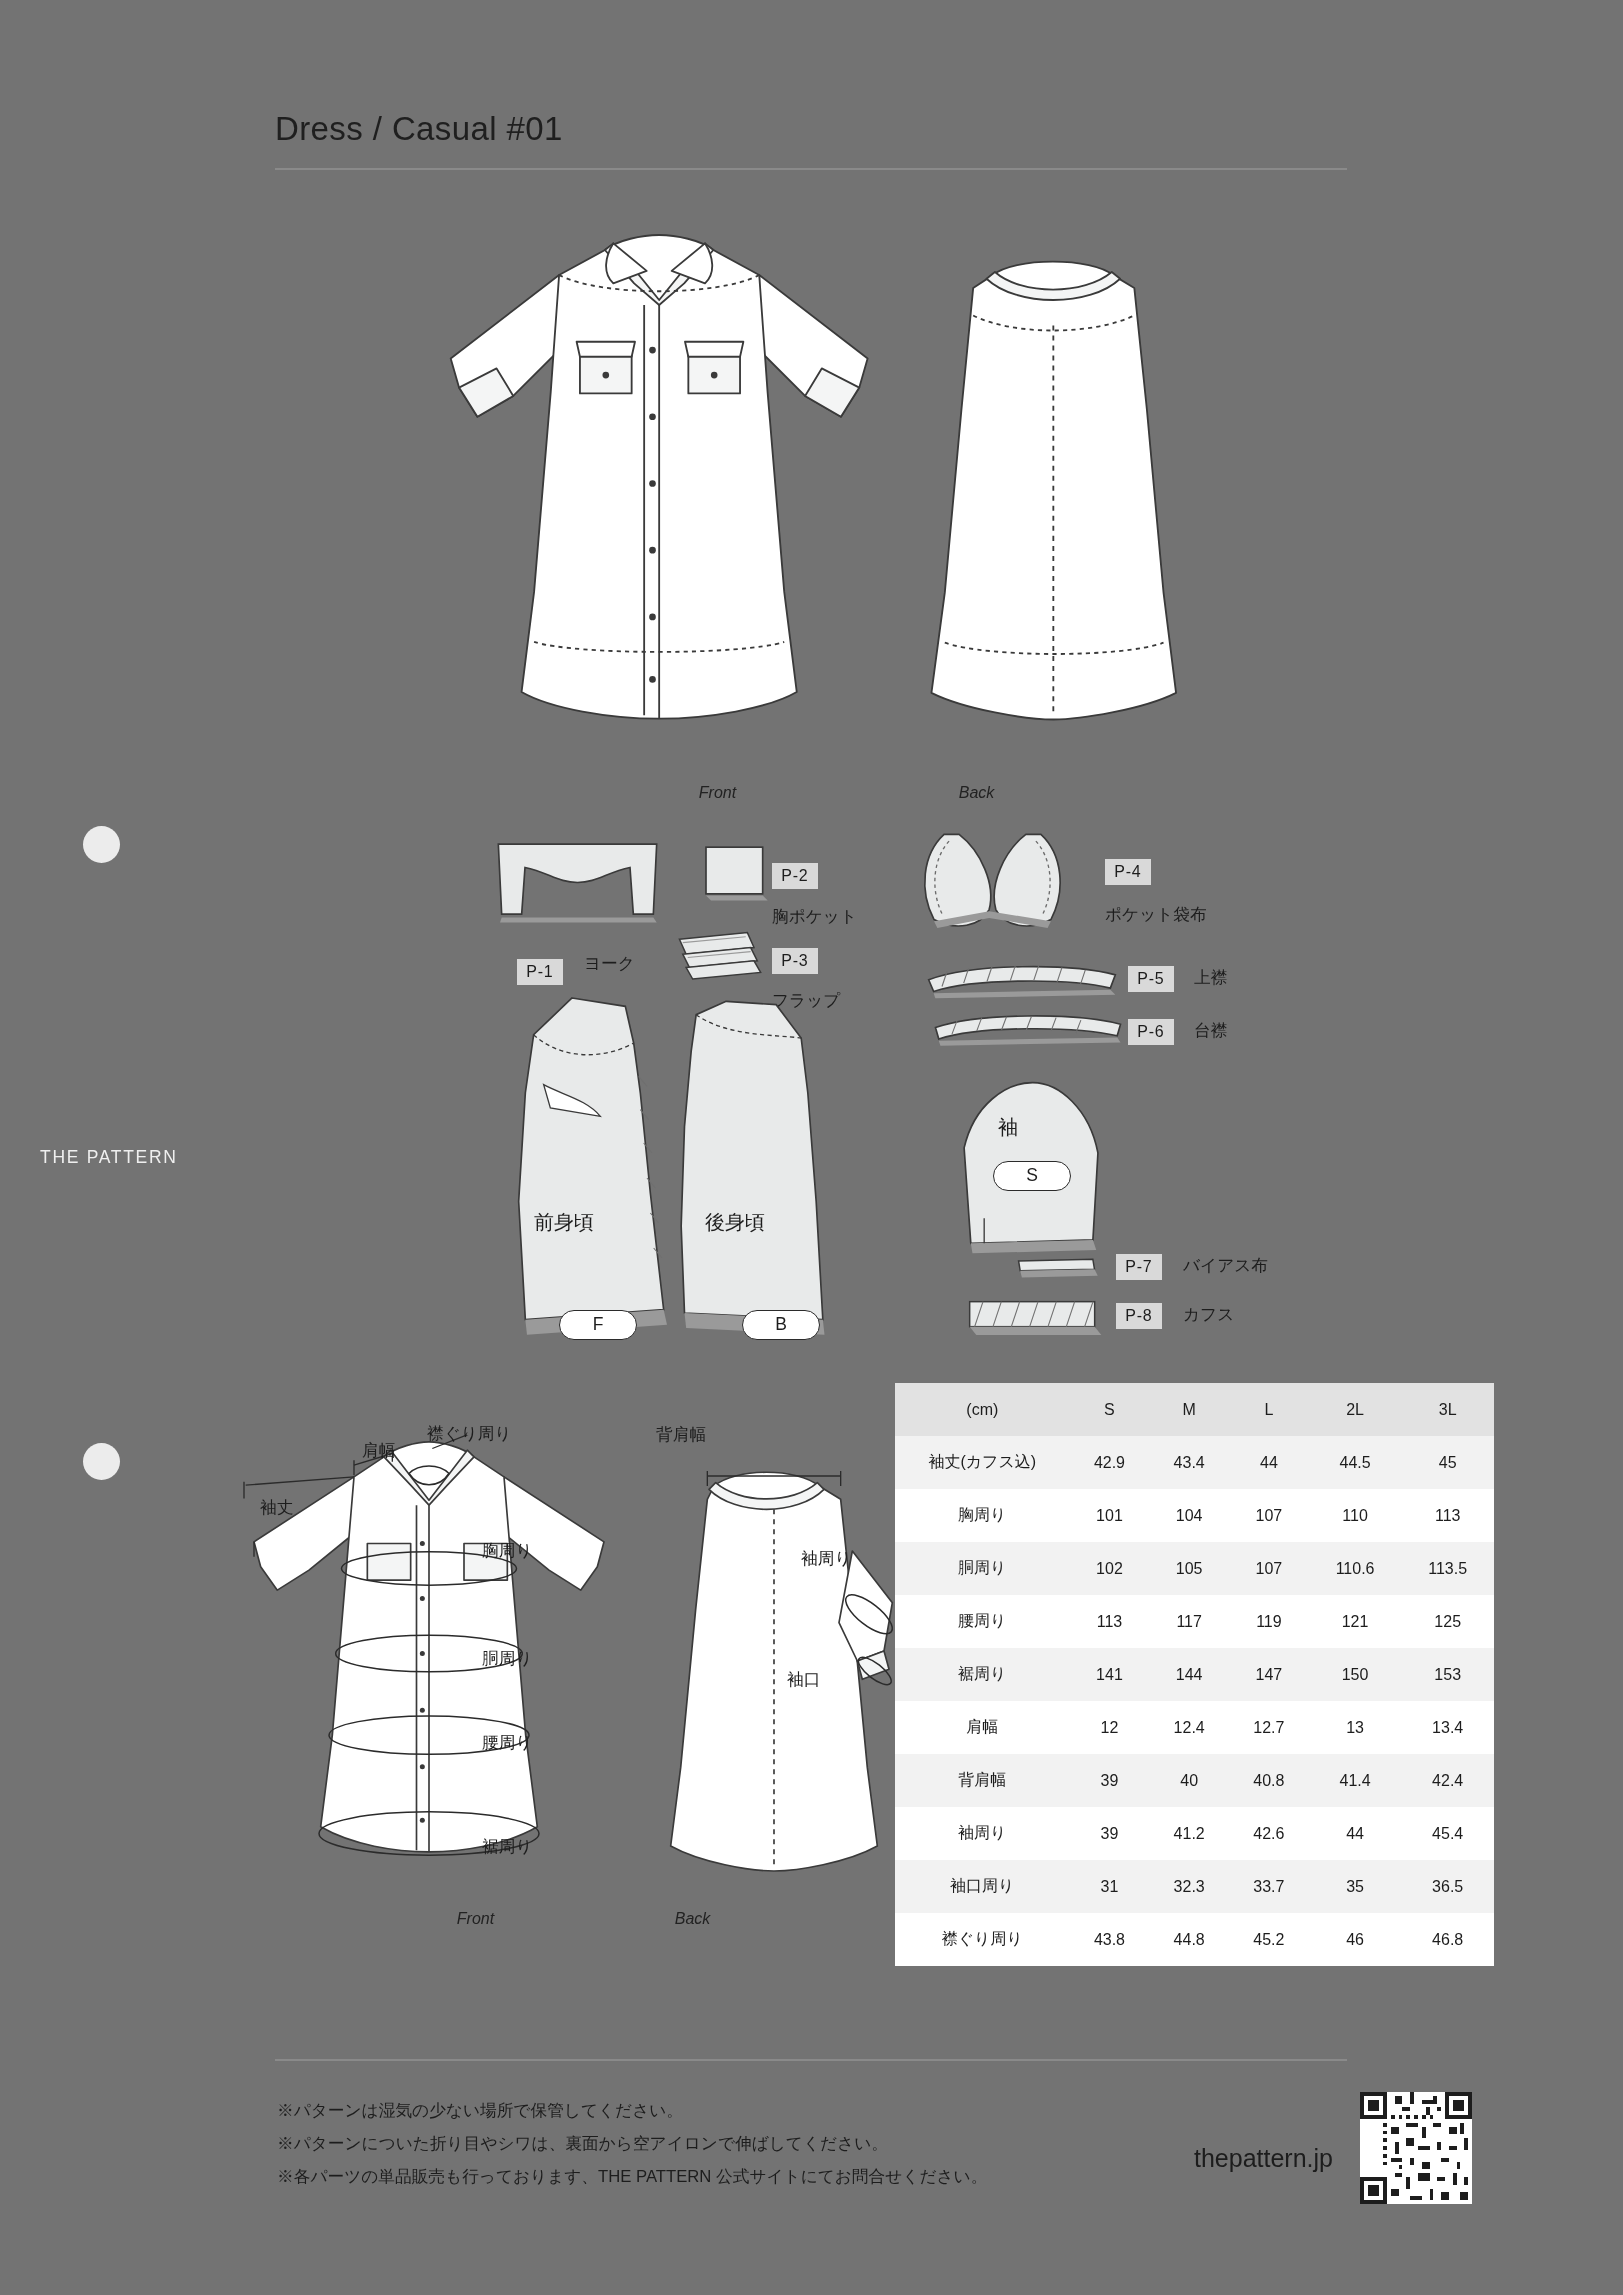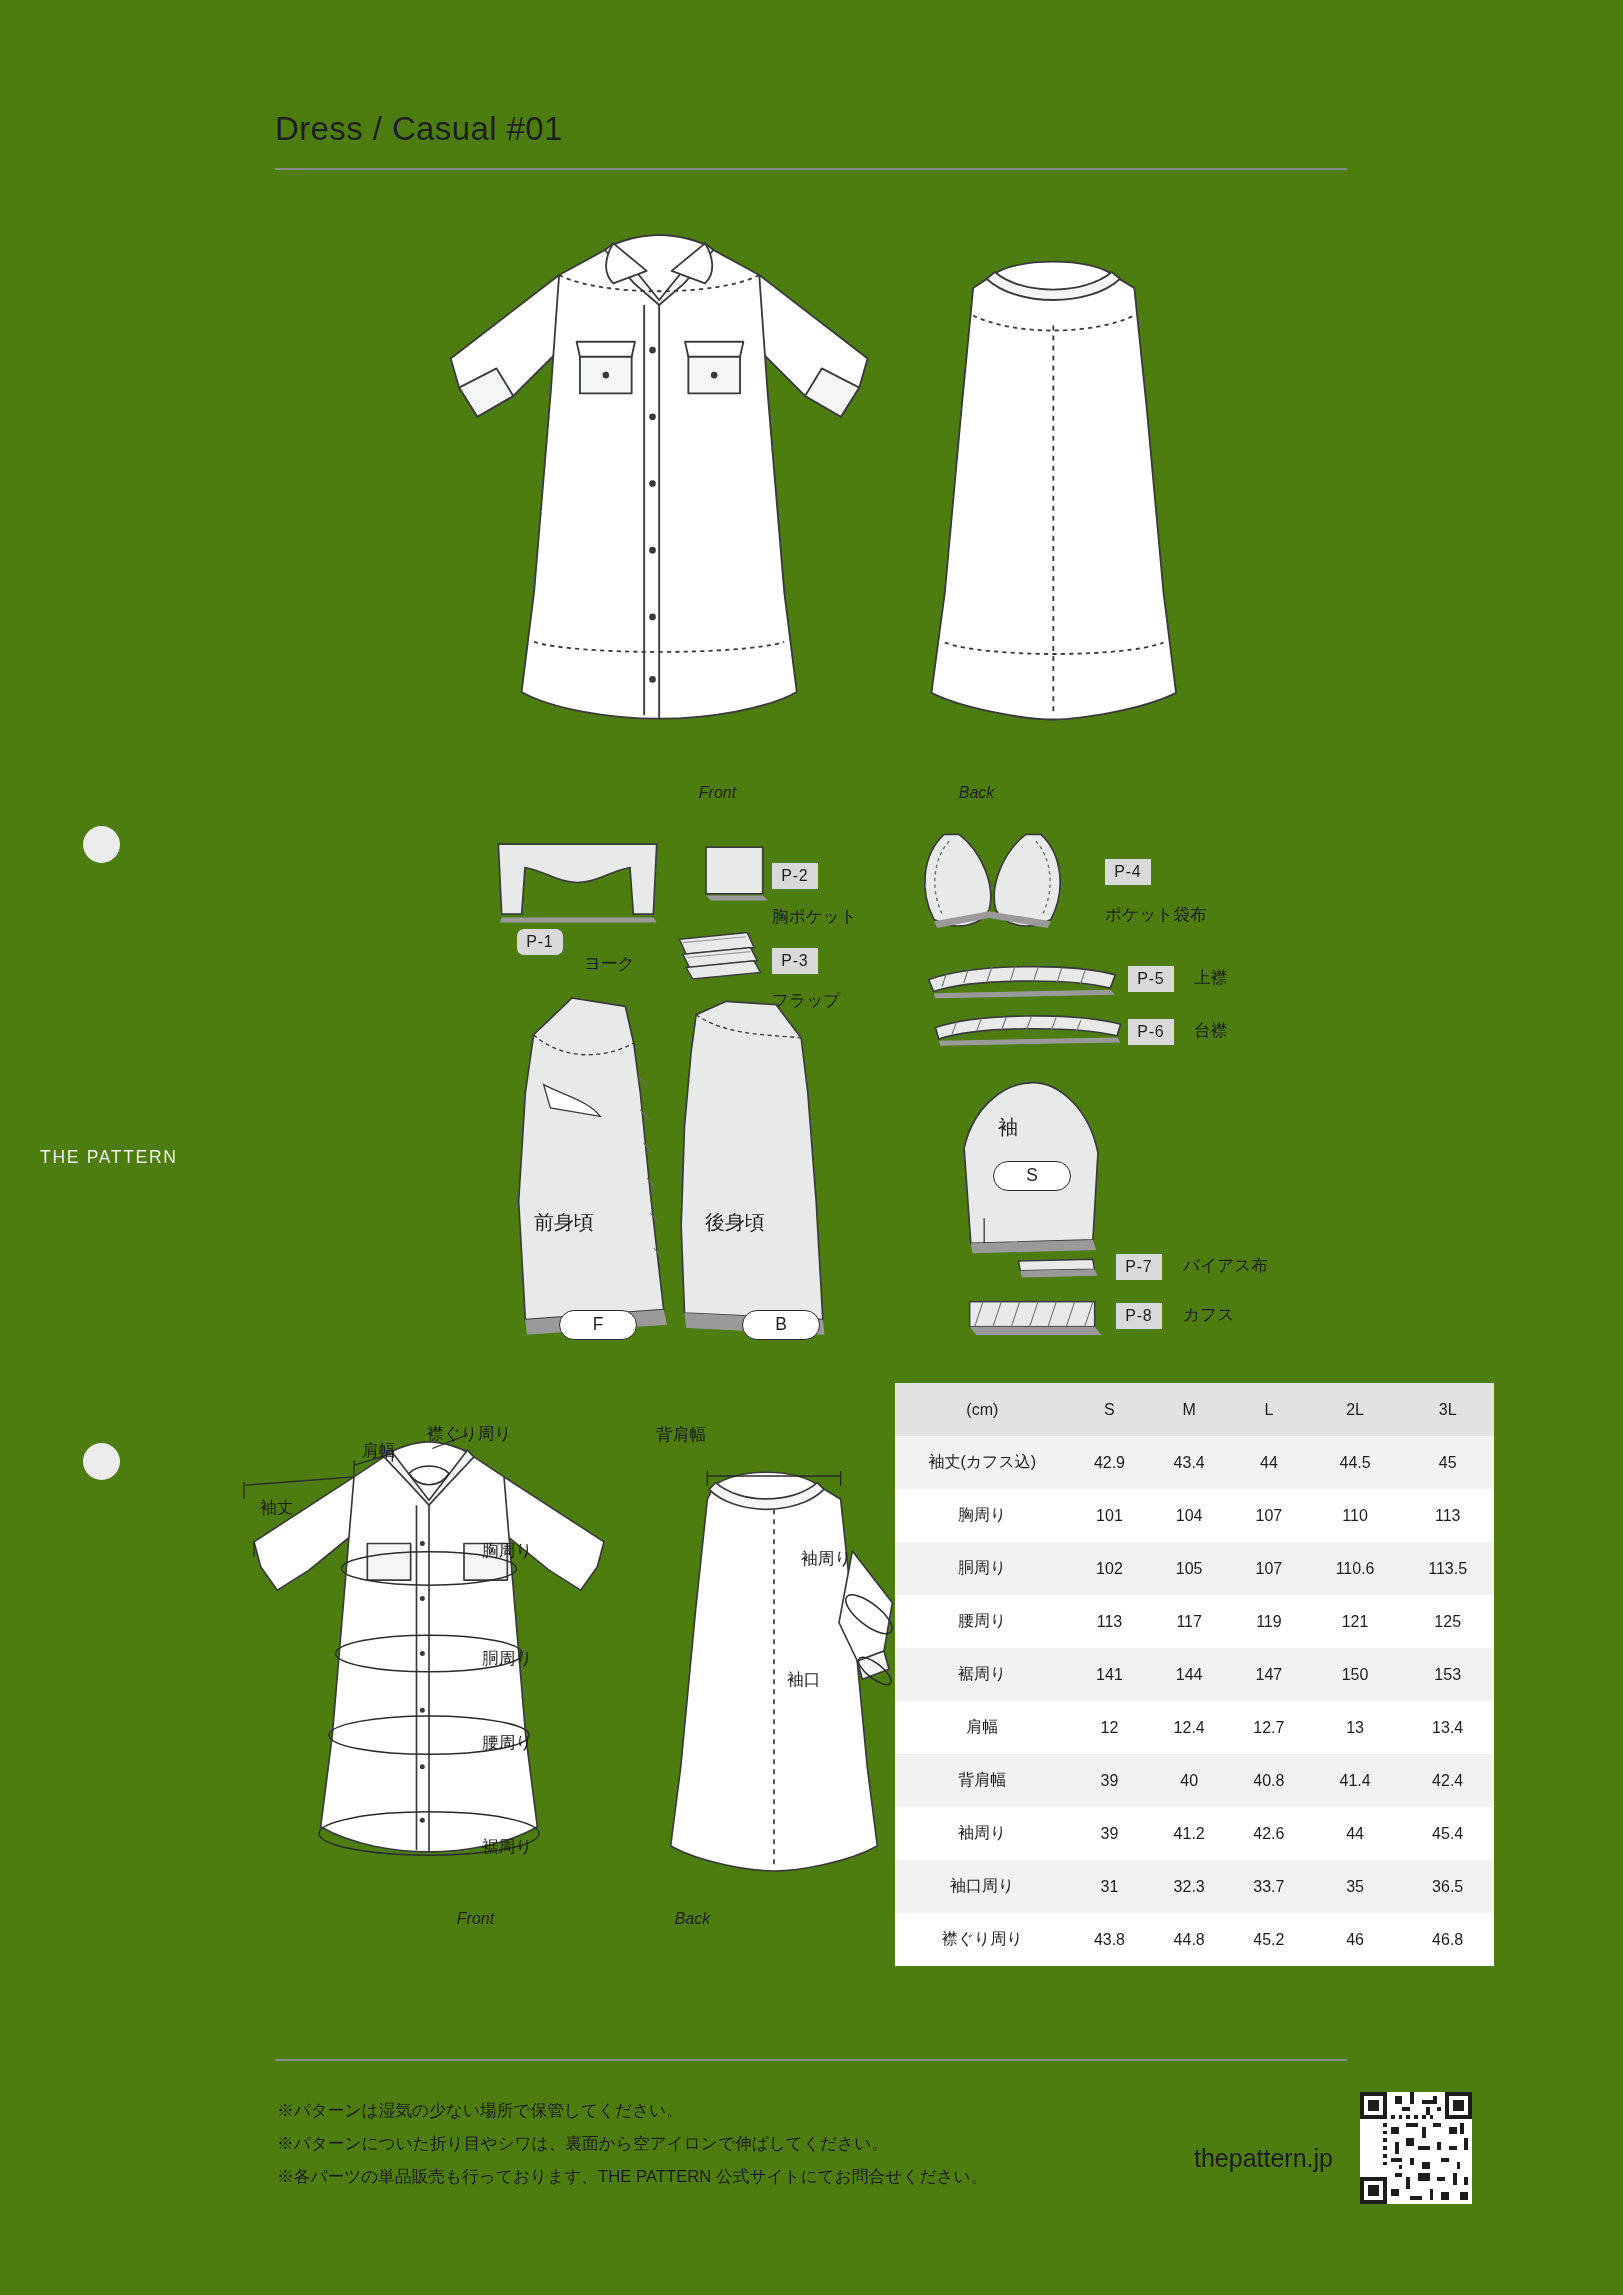--- a/index.html
+++ b/index.html
@@ -8,21 +8,21 @@
     background: #ffffff;
   }
   body {
     font-family: "Liberation Sans", sans-serif;
     color: #1a1a1a;
   }
   .page {
     position: relative;
     width: 1623px;
     height: 2295px;
-    background: #4d7c0f;
+    background: #737373;
     overflow: hidden;
   }
 
   
   .title {
     position: absolute;
     left: 275px;
     top: 110px;
     font-size: 33px;
     letter-spacing: 0.4px;
@@ -239,21 +239,21 @@
     </svg>
   </div>
   <div class="caption" style="left:918px; top:784px; width:117px;">Back</div>
 
   <div class="svgblock" style="left:490px; top:834px;">
     <svg width="175" height="92" viewBox="0 0 210 110">
       <path d="M10 12 L200 12 L196 96 L172 96 L168 40 C140 46 128 58 105 58 C82 58 70 46 42 40 L38 96 L14 96 Z" fill="#e8eaea" stroke="#3a3a3a" stroke-width="2"></path>
       <path d="M14 100 L196 100 L200 106 L12 106 Z" fill="#9a9a9a"></path>
     </svg>
   </div>
-  <div class="pcode" style="left:517px; top:929px;border-radius:7px;">P-1</div>
+  <div class="pcode" style="left:517px; top:959px;">P-1</div>
   <div class="plabel" style="left:584px; top:952px;">ヨーク</div>
 
   <div class="svgblock" style="left:701px; top:842px;">
     <svg width="75" height="67" viewBox="0 0 90 80">
       <rect x="6" y="6" width="68" height="56" fill="#e8eaea" stroke="#3a3a3a" stroke-width="2"></rect>
       <path d="M6 64 L74 64 L80 70 L12 70 Z" fill="#9a9a9a"></path>
     </svg>
   </div>
   <div class="pcode" style="left:772px; top:863px;">P-2</div>
   <div class="plabel" style="left:772px; top:905px;">胸ポケット</div>

